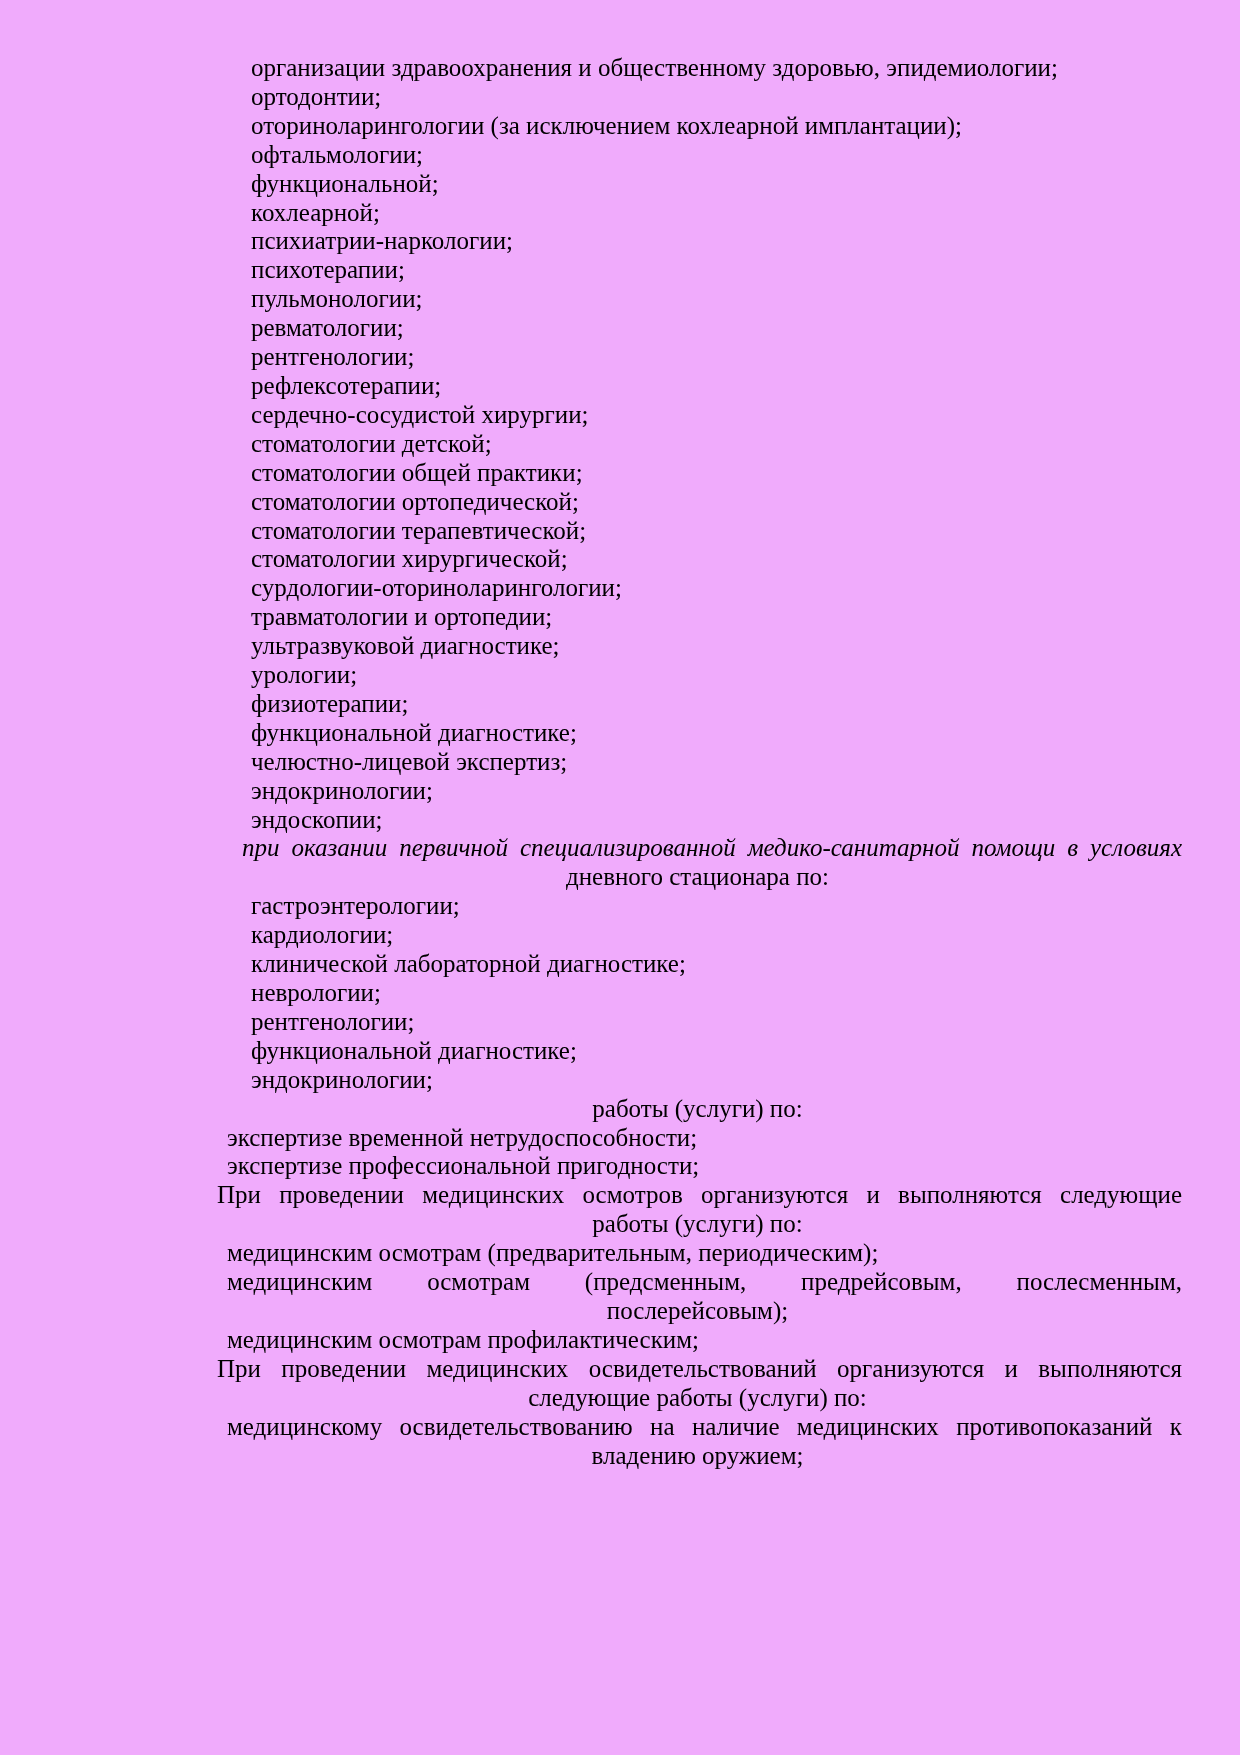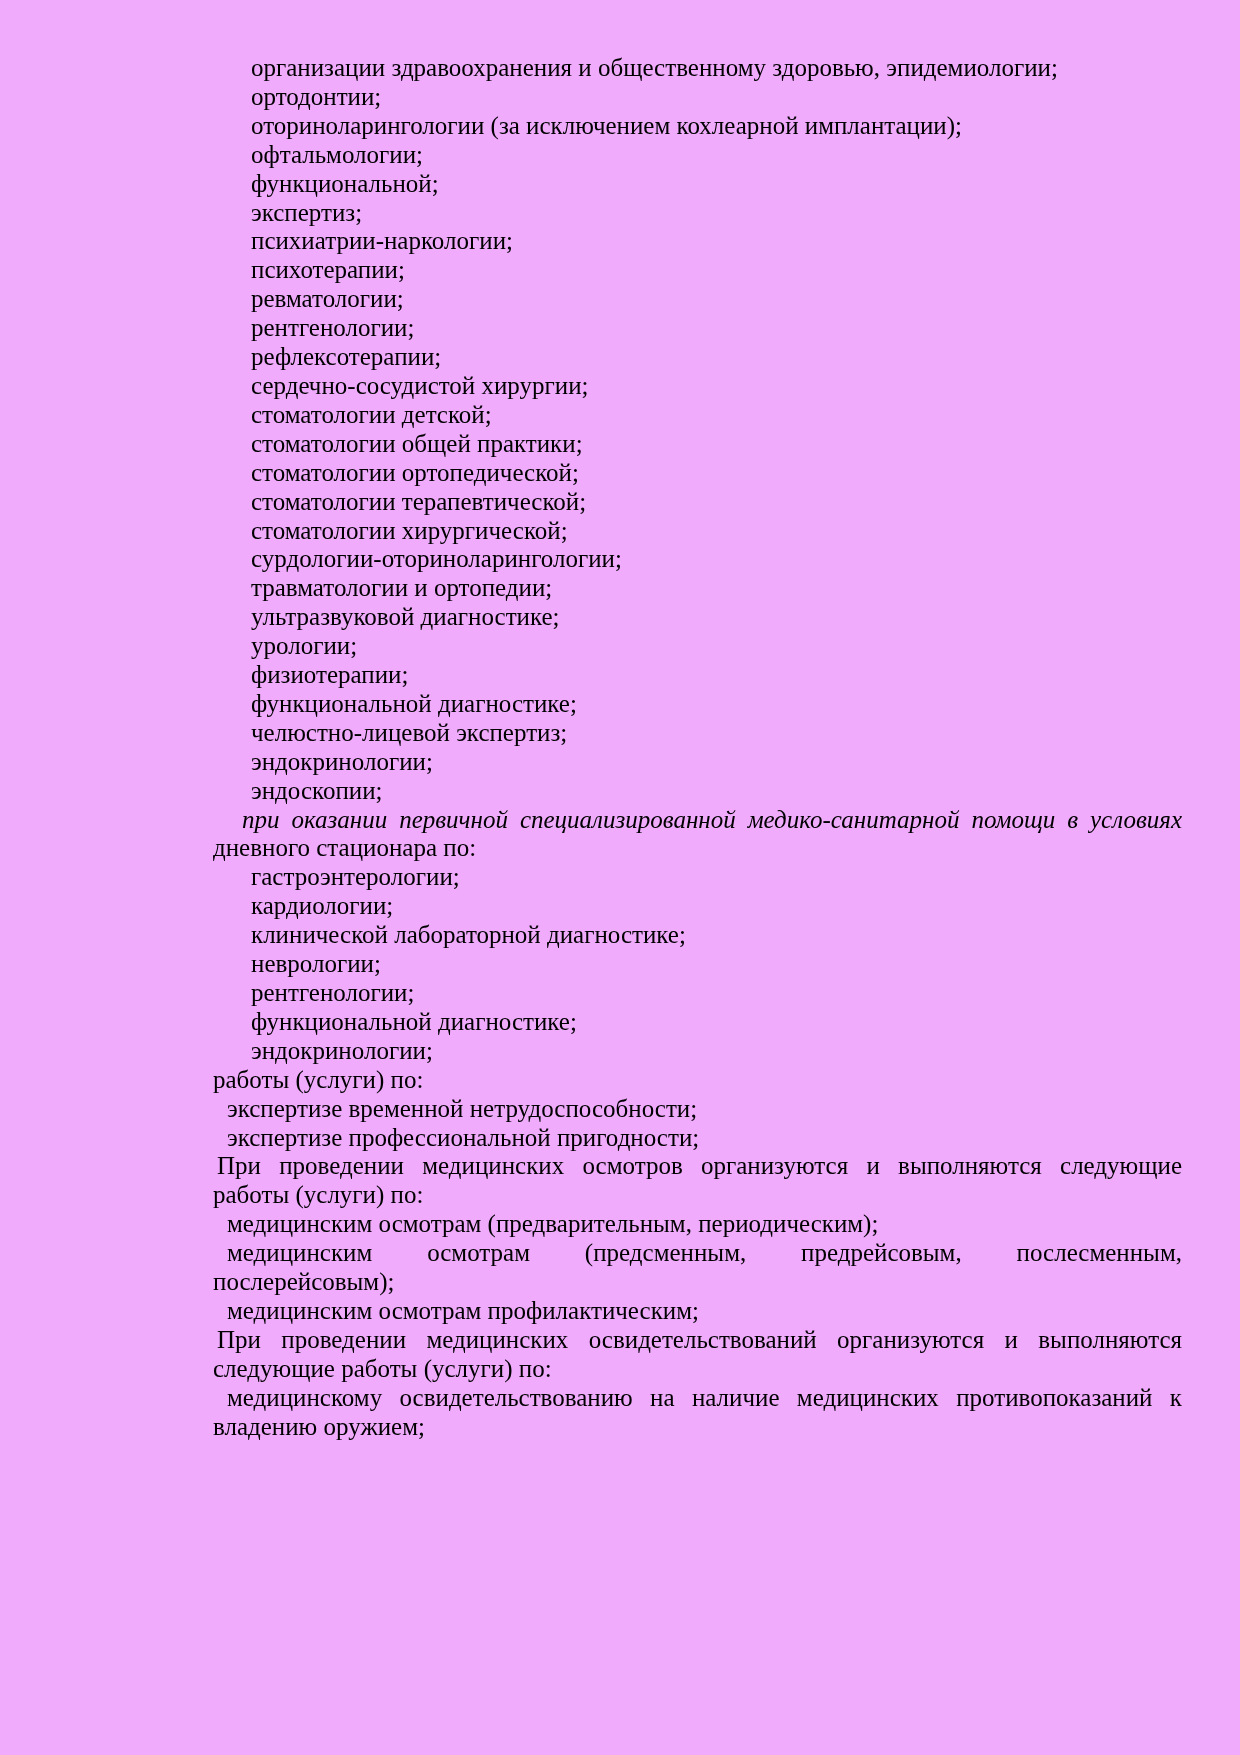--- a/index.html
+++ b/index.html
@@ -21,21 +21,21 @@
     overflow: hidden;
   }
   .line {
     margin: 0;
     padding: 0;
     text-align: left;
     white-space: normal;
   }
   .item-lg { text-indent: 38px; }
   .item-sm { text-indent: 14px; }
-  .cont    { text-indent: 0; }
+  .cont    { text-indent: 0; text-align: center; }
   .lead-just {
     text-indent: 29px;
     text-align: justify;
     text-align-last: justify;
     font-style: italic;
   }
   .section-just {
     text-indent: 4px;
     text-align: justify;
     text-align-last: justify;
@@ -48,23 +48,24 @@
 </style>
 </head>
 <body>
 
 <div class="page">
     <div class="line item-lg">организации здравоохранения и общественному здоровью, эпидемиологии;</div>
     <div class="line item-lg">ортодонтии;</div>
     <div class="line item-lg">оториноларингологии (за исключением кохлеарной имплантации);</div>
     <div class="line item-lg">офтальмологии;</div>
     <div class="line item-lg">функциональной;</div>
-    <div class="line item-lg">экспертиз;</div>
+    <div class="line item-lg">кохлеарной;</div>
     <div class="line item-lg">психиатрии-наркологии;</div>
     <div class="line item-lg">психотерапии;</div>
+    <div class="line item-lg">пульмонологии;</div>
     <div class="line item-lg">ревматологии;</div>
     <div class="line item-lg">рентгенологии;</div>
     <div class="line item-lg">рефлексотерапии;</div>
     <div class="line item-lg">сердечно-сосудистой хирургии;</div>
     <div class="line item-lg">стоматологии детской;</div>
     <div class="line item-lg">стоматологии общей практики;</div>
     <div class="line item-lg">стоматологии ортопедической;</div>
     <div class="line item-lg">стоматологии терапевтической;</div>
     <div class="line item-lg">стоматологии хирургической;</div>
     <div class="line item-lg">сурдологии-оториноларингологии;</div>

